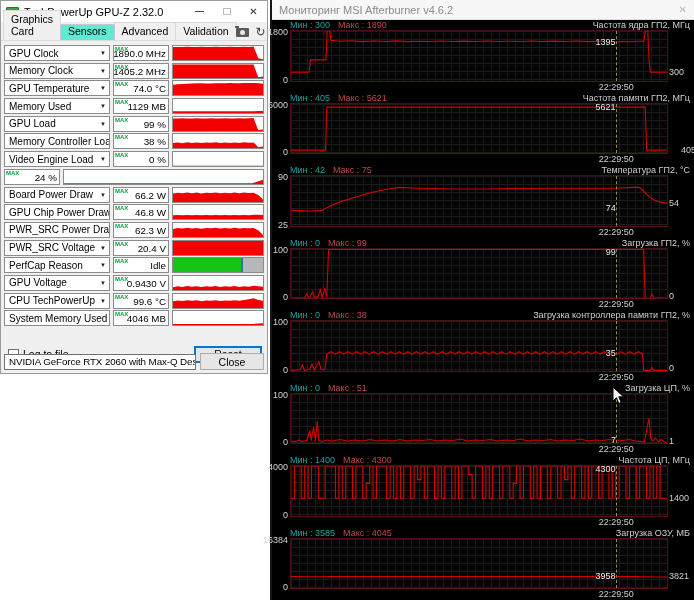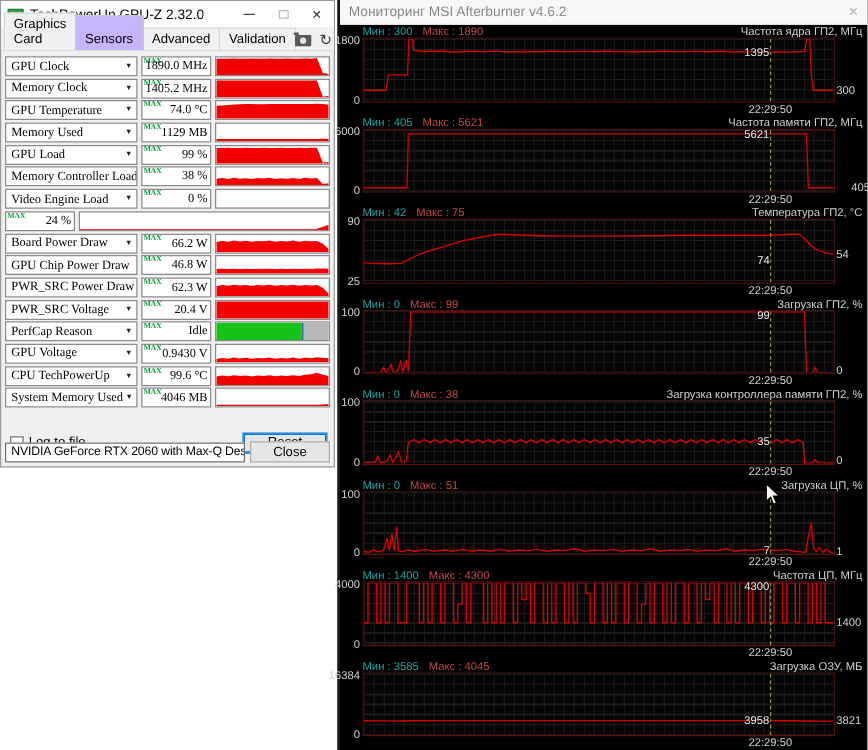--- a/index.html
+++ b/index.html
@@ -17,28 +17,28 @@
   .gz-icon::after{content:"";position:absolute;left:2px;bottom:-2px;width:6px;height:2px;background:#c9a227;}
   .gz-title-text{white-space:nowrap;overflow:hidden;}
   .gz-winbtns{margin-left:auto;display:flex;height:100%;}
   .wb{width:27px;height:100%;display:flex;align-items:center;justify-content:center;color:#333;font-size:10px;}
   .wb .min-bar{width:9px;height:1px;background:#444;display:block;}
   .wb .max-box{width:8px;height:7px;border:1px solid #bdbdbd;display:block;}
   .gz-tabs{height:19px;display:flex;align-items:flex-end;padding-left:2px;position:relative;
            border-bottom:1px solid #dcdcdc;background:#f0f0f0;}
   .tab{font-size:10.5px;color:#000;padding:2px 7px 3px;border:1px solid #d9d9d9;border-bottom:none;
        background:#f0f0f0;margin-right:-1px;line-height:12px;position:relative;}
-  .tab.active{background:#c4b5fd;padding-top:12px;z-index:2;border-color:#c9c9c9;}
+  .tab.active{background:#5eead4;padding-top:0;z-index:2;border-color:#c9c9c9;}
   .tab-icons{margin-left:auto;display:flex;gap:7px;align-items:center;padding:0 7px 3px 0;color:#3c3c3c;}
   .cam{width:13px;height:9px;background:#5a5a5a;border-radius:1px;position:relative;}
   .cam::before{content:"";position:absolute;left:-1px;top:-2px;width:4px;height:2px;background:#5a5a5a;}
   .cam::after{content:"";position:absolute;left:4px;top:2px;width:5px;height:5px;border-radius:50%;background:#e8e8e8;}
   .ticon{font-size:12px;line-height:10px;}
   .gz-rows{position:absolute;top:44px;left:3px;right:3px;display:flex;flex-direction:column;gap:1.7px;}
-  .row{display:flex;height:16px;gap:3px;font-family:Liberation Serif, serif;}
+  .row{display:flex;height:16px;gap:3px;}
   .combo{width:106px;background:#fff;border:1px solid #8b8b8b;display:flex;align-items:center;
          font-size:10px;padding:0 3px 0 4px;white-space:nowrap;overflow:hidden;flex:0 0 auto;}
   .combo .arr{margin-left:auto;font-size:6px;color:#222;padding-left:2px;}
   .val{width:56px;background:#fff;border:1px solid #8b8b8b;position:relative;font-size:9.8px;flex:0 0 auto;}
   .val .max{position:absolute;left:1px;top:0;font-size:6px;font-weight:bold;color:#00a33d;letter-spacing:0;}
   .val .v{position:absolute;right:2px;top:50%;transform:translateY(-50%);white-space:nowrap;color:#000;}
   .graph{flex:1;background:#fff;border:1px solid #8b8b8b;position:relative;overflow:hidden;}
   .graph svg{position:absolute;inset:0;width:100%;height:100%;display:block;}
   .graph.pc{display:flex;}
   .pc-green{height:100%;background:#16c317;}

